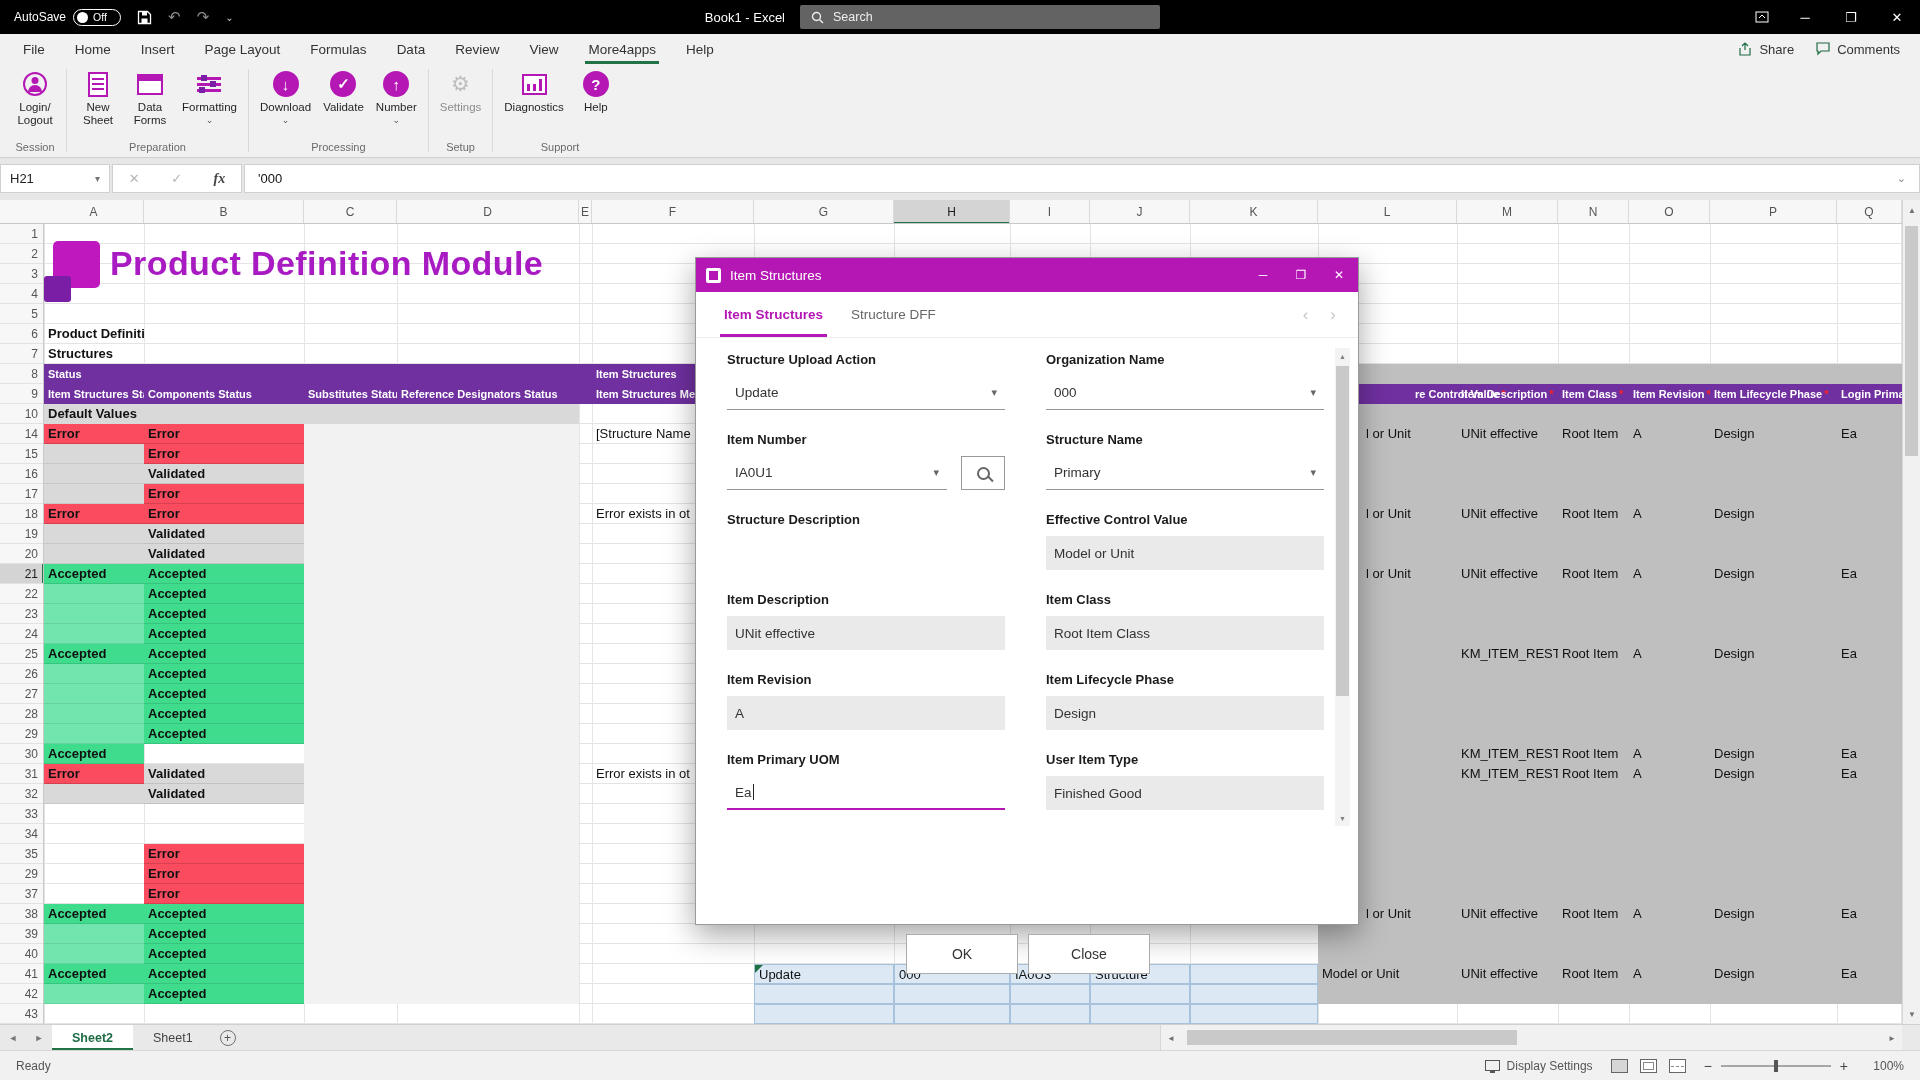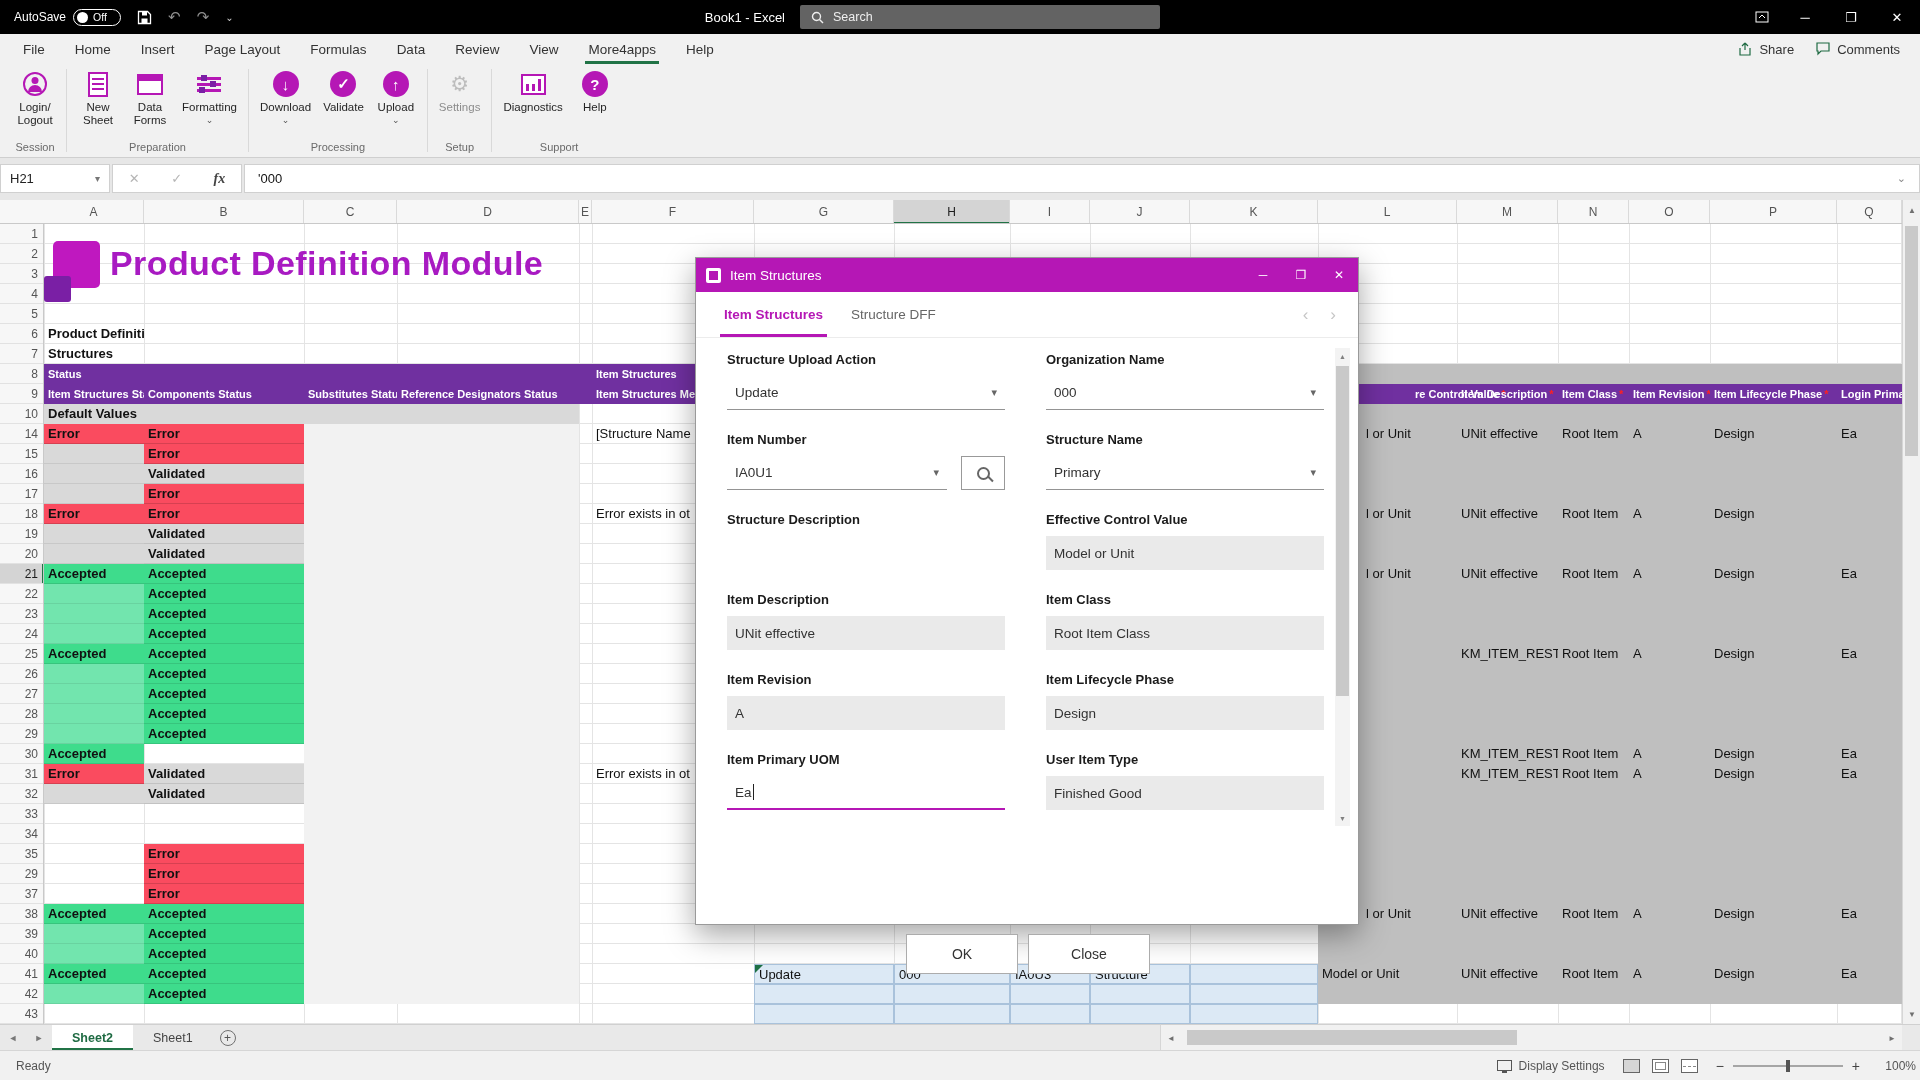--- a/index.html
+++ b/index.html
@@ -110,21 +110,21 @@
   .stab.active::after{content:"";position:absolute;left:0;right:0;bottom:0;height:2px;background:#217346;}
   .addtab{width:30px;display:flex;align-items:center;justify-content:center;}
   .addtab .circ{width:16px;height:16px;border:1px solid #707070;border-radius:50%;display:flex;align-items:center;justify-content:center;font-size:12px;color:#555;line-height:1;}
   #hscroll{position:absolute;left:1160px;top:1024px;width:742px;height:26px;background:#F1F1F1;border-left:1px solid #D6D6D6;border-top:1px solid #D0D0D0;}
   #hscroll .arr{position:absolute;top:0;width:20px;height:26px;display:flex;align-items:center;justify-content:center;font-size:8px;color:#707070;}
   #hs-thumb{position:absolute;left:26px;top:5px;width:330px;height:15px;background:#C9C9C9;}
 
   
   #statusbar{position:absolute;top:1050px;left:0;width:1920px;height:30px;background:#F1F1F1;border-top:1px solid #D6D6D6;display:flex;align-items:center;font-size:12px;color:#555;}
   #sb-ready{padding-left:16px;}
-  #sb-right{margin-left:auto;display:flex;align-items:center;gap:18px;padding-right:4px;}
+  #sb-right{margin-left:auto;display:flex;align-items:center;gap:18px;padding-right:16px;}
   .dsbox{display:flex;align-items:center;gap:7px;}
   .dsico{width:15px;height:11px;border:1px solid #555;position:relative;}
   .dsico::after{content:"";position:absolute;left:4px;bottom:-3px;width:5px;height:2px;background:#555;}
   .vicons{display:flex;gap:12px;align-items:center;}
   .vicon{width:17px;height:14px;border:1px solid #666;position:relative;background:#fff;}
   .vicon.sel{background:#D6D6D6;}
   .vicon.layout::after{content:"";position:absolute;inset:2px;border:1px solid #888;}
   .vicon.brk::after{content:"";position:absolute;left:1px;right:1px;top:6px;border-top:1px dashed #888;}
   .zoomer{display:flex;align-items:center;gap:9px;}
   .zsign{font-size:14px;color:#444;}
@@ -319,21 +319,21 @@
             </div>
             <div class="lines">
               <div>Validate</div>
             </div>
           </div>
           <div class="rbtn">
             <div class="iconbox">
               <div class="i-circ">↑</div>
             </div>
             <div class="lines">
-              <div>Upload</div>
+              <div>Number</div>
             </div>
             <div class="chevd">⌄</div>
           </div>
         </div>
         <div class="rlabel">Processing</div>
       </div>
       <div class="rdiv"></div>
       <div class="rgroup">
         <div class="rbtns">
           <div class="rbtn disabled">

